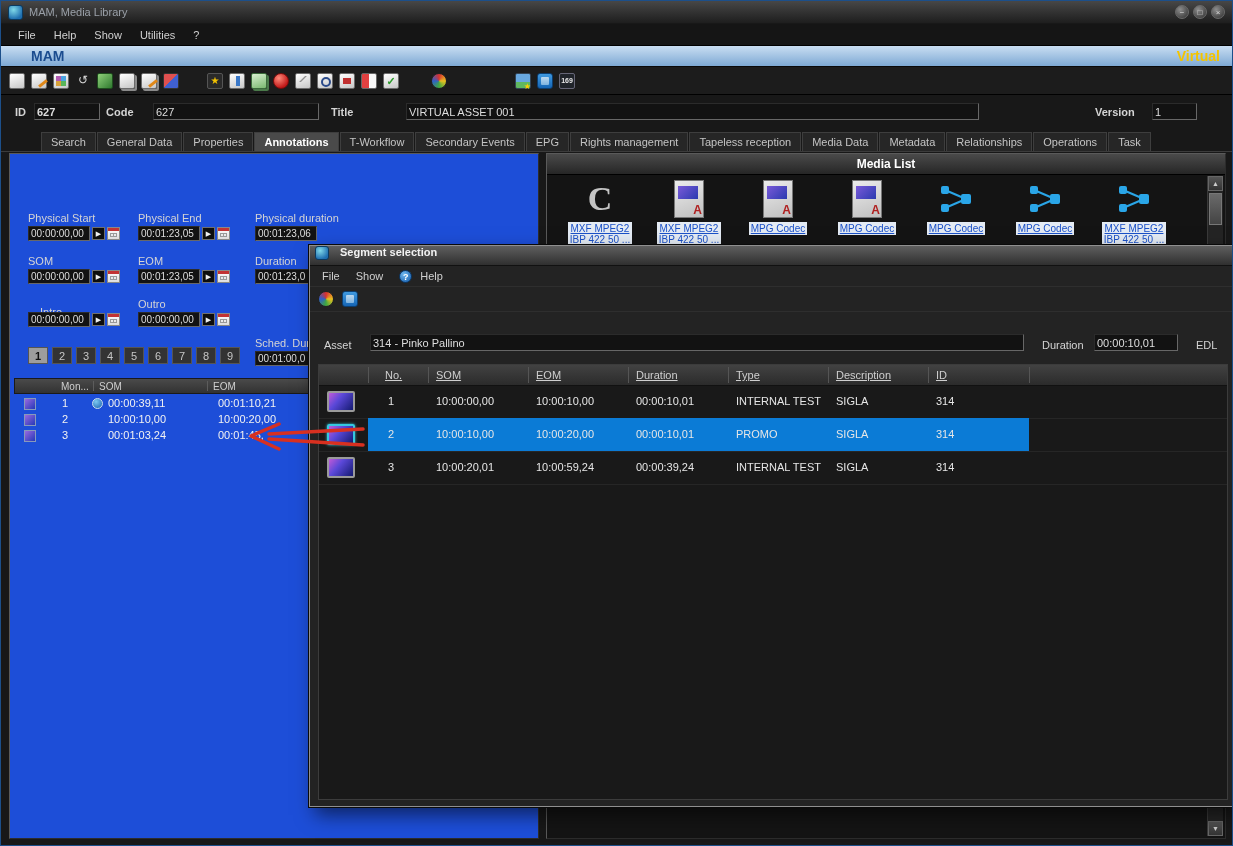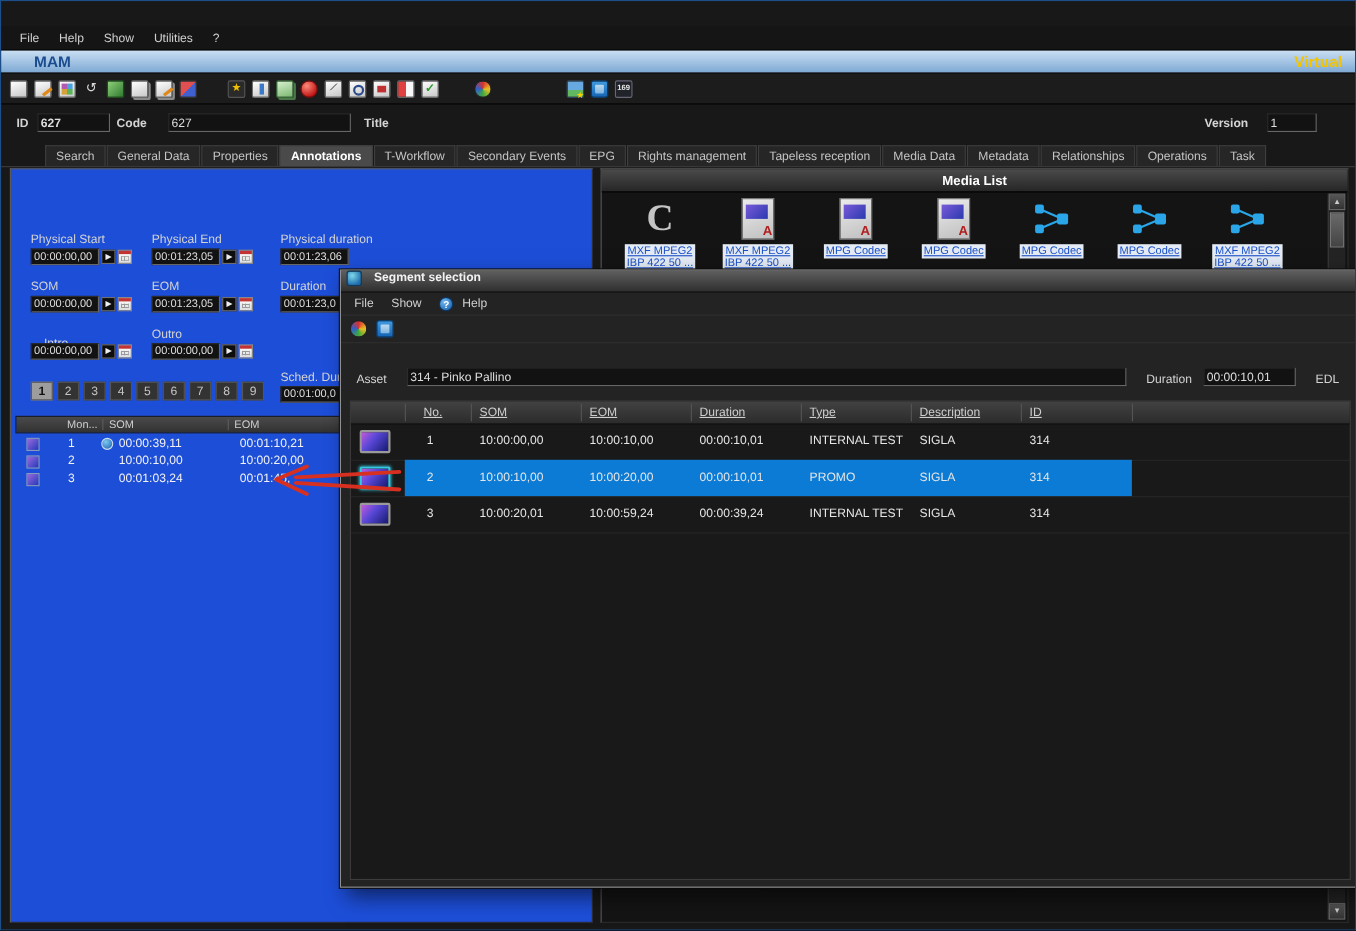--- a/index.html
+++ b/index.html
@@ -103,20 +103,27 @@
   .dcell{position:absolute;top:0;line-height:33px;font-size:11px;color:#e6e6e6;white-space:nowrap;z-index:2;}
   .hl{position:absolute;left:49px;width:661px;top:0;bottom:0;background:#0b7bd6;z-index:1;}
   .thumb{position:absolute;left:8px;top:6px;width:28px;height:21px;border:2px solid #9a9a9a;border-radius:2px;background:linear-gradient(130deg,#c05ad8 0%,#5a48d8 40%,#141a70 100%);box-sizing:border-box;z-index:2;}
   .thumb.sel{border-color:#35c8e0;box-shadow:0 0 3px #35c8e0;}
 </style>
 </head>
 <body>
 
 <div id="root">
 
+  <div id="titlebar">
+    <span class="appico"></span>
+    <span class="wtitle">MAM, Media Library</span>
+    <span class="wbtn">−</span>
+    <span class="wbtn">□</span>
+    <span class="wbtn">×</span>
+  </div>
 
   <div id="menubar">
     <span class="mitm">File</span>
     <span class="mitm">Help</span>
     <span class="mitm">Show</span>
     <span class="mitm">Utilities</span>
     <span class="mitm">?</span>
   </div>
 
   <div id="brand">
@@ -146,20 +153,21 @@
     <span class="tbi i-image gap3"></span>
     <span class="tbi i-panel"></span>
     <span class="tbi i-169">169</span>
   </div>
 
   <span class="lbl blbl" style="left:14px;top:105px;">ID</span>
   <input class="tinp big" style="left: 33px; top: 102px; width: 66px; font-weight: bold;" readonly="" value="627">
   <span class="lbl blbl" style="left:105px;top:105px;">Code</span>
   <input class="tinp big" style="left: 152px; top: 102px; width: 166px;" readonly="" value="627">
   <span class="lbl blbl" style="left:330px;top:105px;">Title</span>
+  <input class="tinp big" style="left: 405px; top: 102px; width: 573px;" readonly="" value="VIRTUAL ASSET 001">
   <span class="lbl blbl" style="left:1094px;top:105px;">Version</span>
   <input class="tinp big" style="left: 1151px; top: 102px; width: 45px;" readonly="" value="1">
 
   <div id="tabs">
     <span class="tab">Search</span>
     <span class="tab">General Data</span>
     <span class="tab">Properties</span>
     <span class="tab active">Annotations</span>
     <span class="tab">T-Workflow</span>
     <span class="tab">Secondary Events</span>

